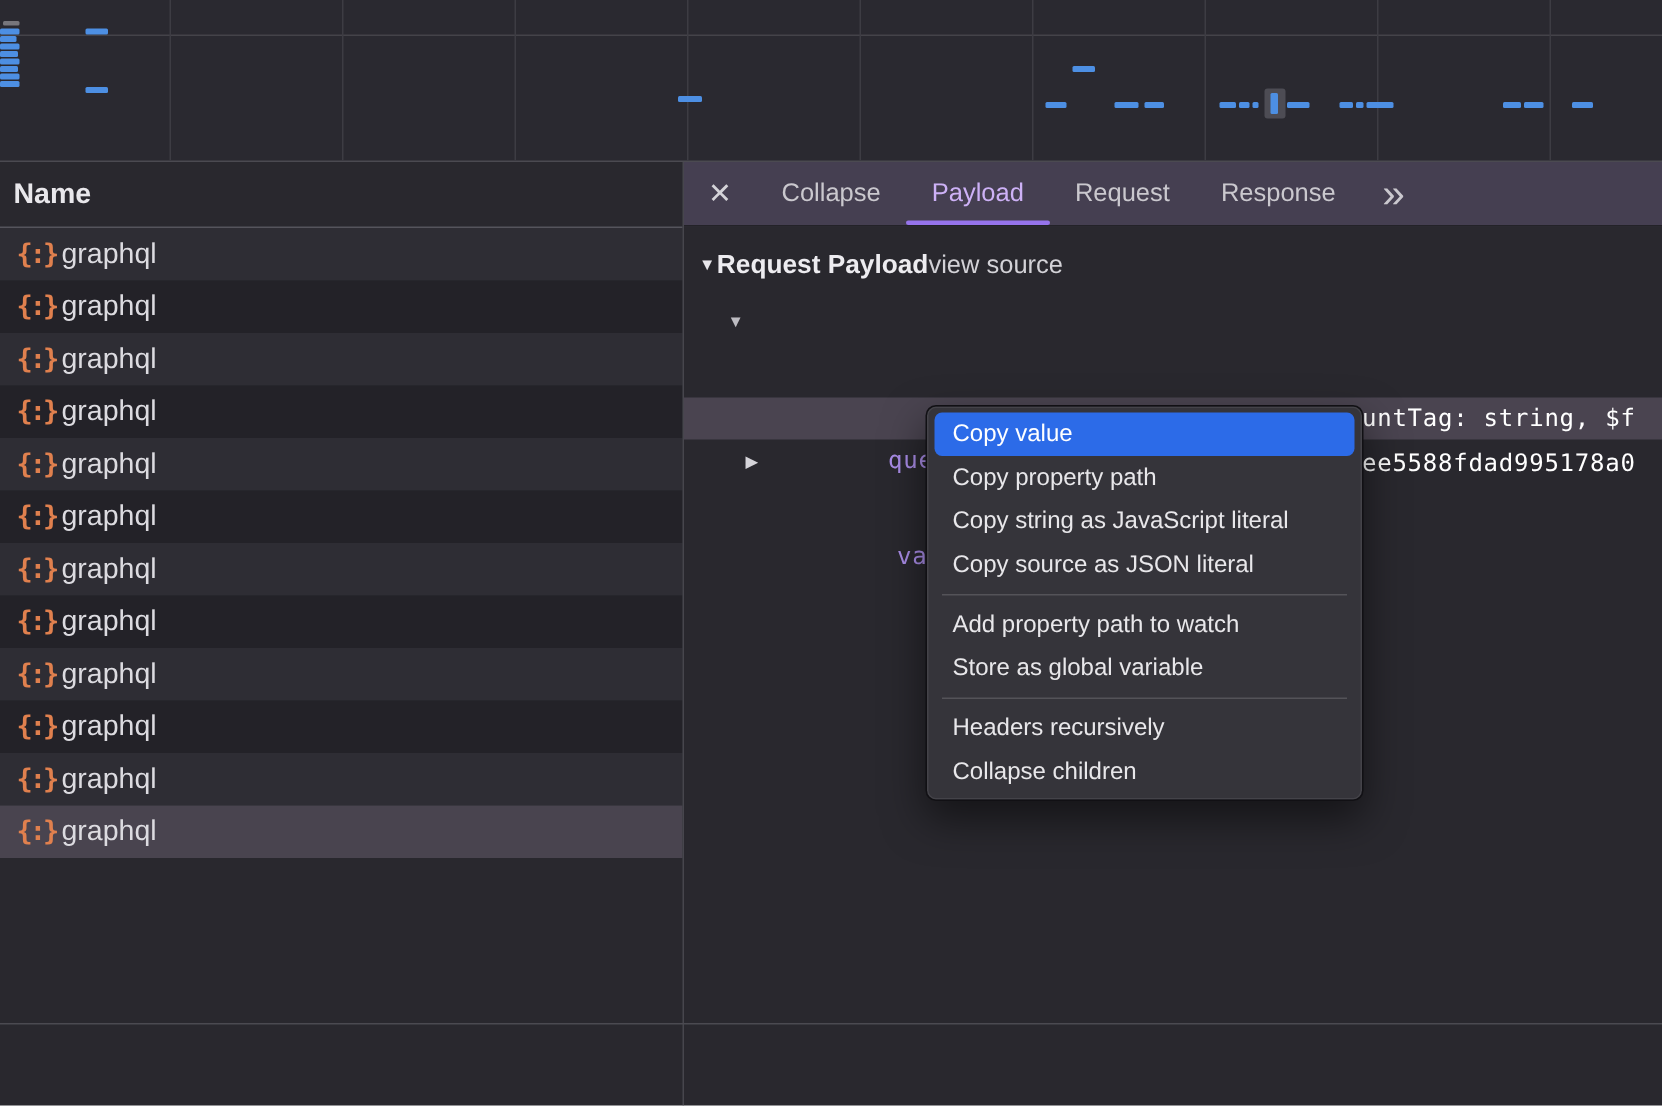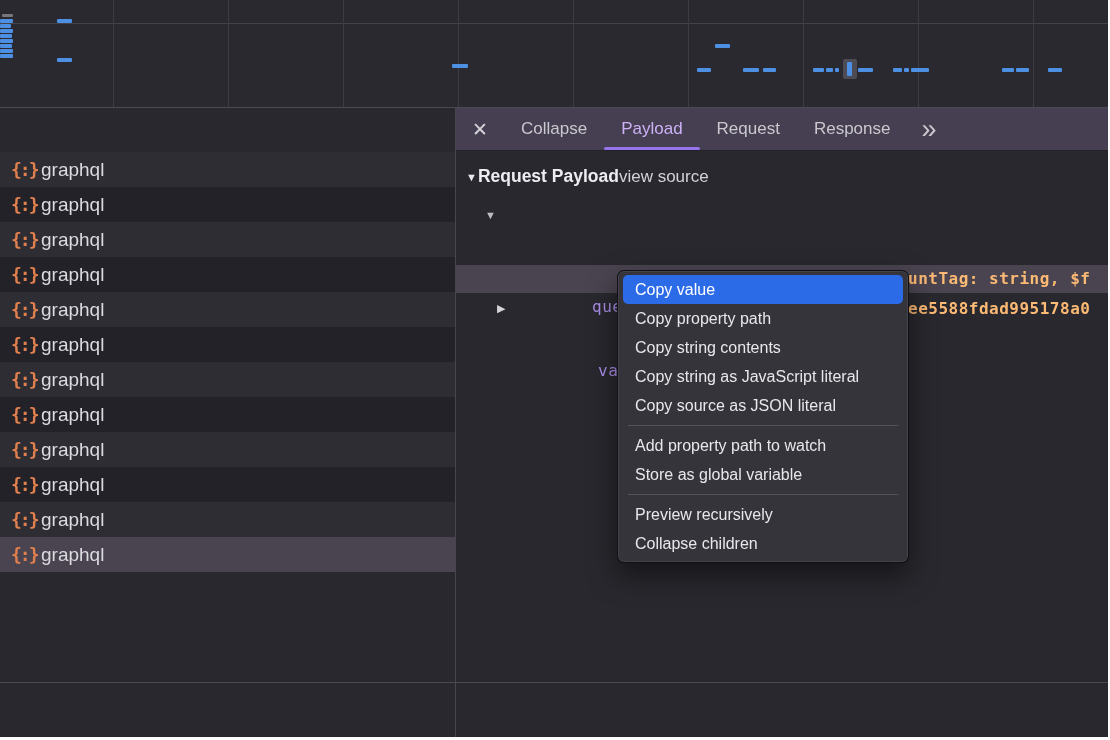--- a/index.html
+++ b/index.html
@@ -47,21 +47,21 @@
   .sect-head .tri{font-size:11px;color:#e8e7eb;margin-right:1px;}
   .sect-head .title{font-size:17.5px;font-weight:bold;color:#edecf0;}
   .sect-head .view-src{font-size:17px;color:#d3d2d7;}
 
   .mono{font-family:"DejaVu Sans Mono",monospace;font-size:16px;letter-spacing:0.5px;color:#d2d1d7;white-space:pre;}
   .pl-line{position:absolute;left:0;right:0;height:31px;line-height:31px;}
   .pl-line .tri{font-family:"Liberation Sans",sans-serif;font-size:11px;color:#bdbcc2;letter-spacing:0;
                 position:absolute;top:0;line-height:31px;}
   .k{color:#a98ce7;}
   .v-str{color:#57b2e6;}
-  .v-white{color:#fdba74;font-weight:bold;}
+  .v-white{color:#ffffff;}
   .line1{top:49px;padding-left:47px;box-sizing:border-box;}
   .line1 .tri{left:29px;}
   .line2{top:81px;padding-left:55px;box-sizing:border-box;}
   .line3{top:114px;height:28px;line-height:28px;background:#4a4450;padding-left:55px;box-sizing:border-box;}
   .line3 .frag-right,.line4 .frag-right{position:absolute;left:452px;top:0;}
   .line4{top:142px;padding-left:61px;box-sizing:border-box;}
   .line4 .tri{left:41px;}
 
   
   .ctxmenu{position:absolute;left:617px;top:270px;width:290px;background:#35343a;
@@ -113,20 +113,23 @@
         <div class="tbar" style="left: 847px; top: 62px; width: 5px; height: 14px;"></div>
         <div class="tbar" style="left: 858px; top: 68px; width: 15px; height: 4px;"></div>
         <div class="tbar" style="left: 893px; top: 68px; width: 9px; height: 4px;"></div>
         <div class="tbar" style="left: 904px; top: 68px; width: 5px; height: 4px;"></div>
         <div class="tbar" style="left: 911px; top: 68px; width: 18px; height: 4px;"></div>
         <div class="tbar" style="left: 1002px; top: 68px; width: 12px; height: 4px;"></div>
         <div class="tbar" style="left: 1016px; top: 68px; width: 13px; height: 4px;"></div>
         <div class="tbar" style="left: 1048px; top: 68px; width: 14px; height: 4px;"></div>
       </div>
 
+    <div class="name-header">
+      <span>Name</span>
+    </div>
     <div class="rows" id="rows">
         <div class="req-row odd">
           <span class="req-icon">{:}</span>
           <span class="req-label">graphql</span>
         </div>
         <div class="req-row even">
           <span class="req-icon">{:}</span>
           <span class="req-label">graphql</span>
         </div>
         <div class="req-row odd">
@@ -210,23 +213,22 @@
         <span class="tri" style="color:#d5d4d9;">▶</span>
         <span class="k">variables:</span>
         <span class="frag-right v-white mono">ee5588fdad995178a0</span>
       </div>
     </div>
   </div>
 
   <div class="ctxmenu" id="ctxmenu">
       <div class="menu-item highlighted">Copy value</div>
       <div class="menu-item">Copy property path</div>
-      <div class="menu-item">Copy string contents</div>
       <div class="menu-item">Copy string as JavaScript literal</div>
       <div class="menu-item">Copy source as JSON literal</div>
       <div class="menu-sep"></div>
       <div class="menu-item">Add property path to watch</div>
       <div class="menu-item">Store as global variable</div>
       <div class="menu-sep"></div>
-      <div class="menu-item">Preview recursively</div>
+      <div class="menu-item">Headers recursively</div>
       <div class="menu-item">Collapse children</div>
     </div>
 </div>
 
 </body></html>

